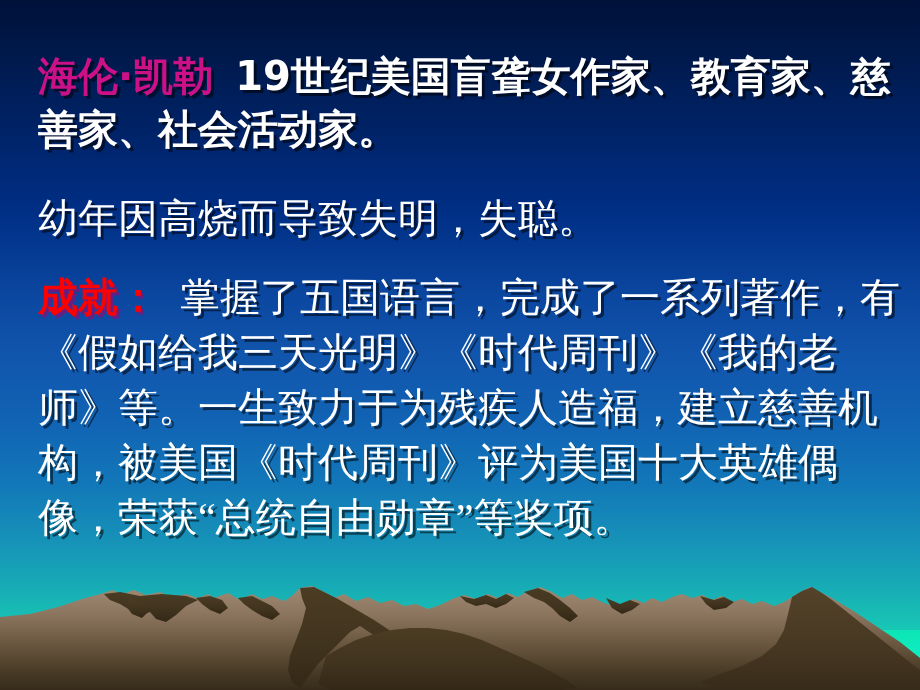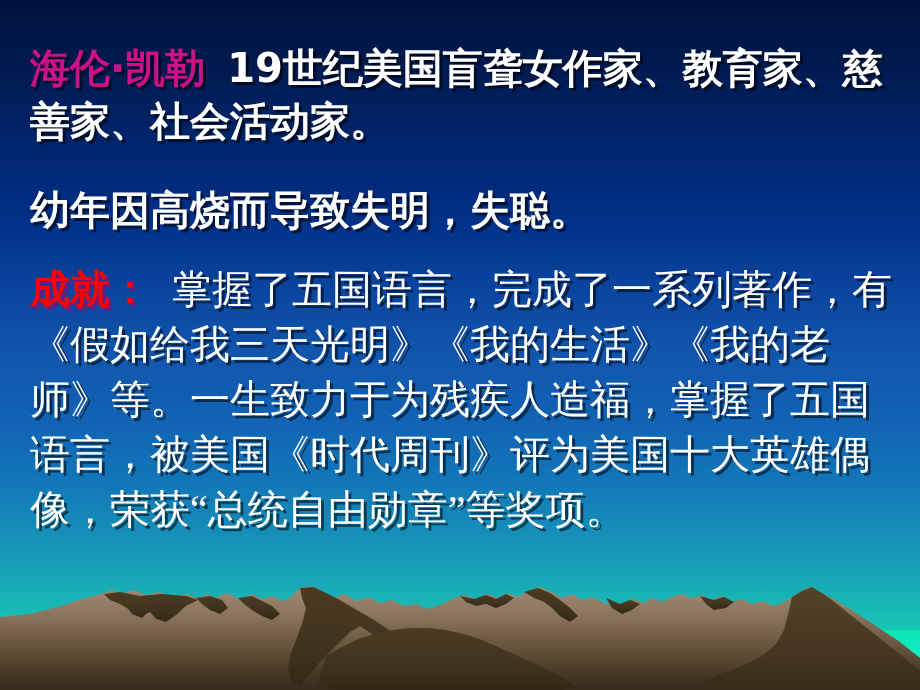--- a/index.html
+++ b/index.html
@@ -54,21 +54,21 @@
   
   #text-block {
     position: absolute;
     left: 0;
     top: 0;
     width: 920px;
     padding: 0;
   }
 
   .para {
-    margin: 4px;
+    margin: 12px;
     color: #ffffff;
     text-shadow: 3px 3px 0 rgba(0,0,0,0.55);
     white-space: normal;
     word-break: break-all;
   }
 
   
   #para-1 {
     position: absolute;
     left: 26px;
@@ -81,21 +81,21 @@
     letter-spacing: 0px;
   }
 
   
   #para-2 {
     position: absolute;
     left: 26px;
     top: 180px;
     width: 870px;
     font-family: "Liberation Serif", "DejaVu Serif", serif;
-    font-weight: bold;
+    font-weight: normal;
     font-size: 40px;
     line-height: 53px;
   }
 
   
   #para-3 {
     position: absolute;
     left: 26px;
     top: 258px;
     width: 876px;
@@ -234,18 +234,18 @@
 
     <p class="para" id="para-1">
       <span class="name-hl">海伦·凯勒</span><span class="gap"></span><span>19世纪美国盲聋女作家、教育家、慈善家、社会活动家。</span>
     </p>
 
     <p class="para" id="para-2">
       <span>幼年因高烧而导致失明，失聪。</span>
     </p>
 
     <p class="para" id="para-3">
-      <span class="achieve-hl">成就：</span><span class="gap"></span><span>掌握了五国语言，完成了一系列著作，有《假如给我三天光明》《我的生活》《我的老师》等。一生致力于为残疾人造福，掌握了五国语言，被美国《时代周刊》评为美国十大英雄偶像，荣获“总统自由勋章”等奖项。</span>
+      <span class="achieve-hl">成就：</span><span class="gap"></span><span>掌握了五国语言，完成了一系列著作，有《假如给我三天光明》《时代周刊》《我的老师》等。一生致力于为残疾人造福，建立慈善机构，被美国《时代周刊》评为美国十大英雄偶像，荣获“总统自由勋章”等奖项。</span>
     </p>
 
   </div>
 
 </div>
 
 </body></html>

